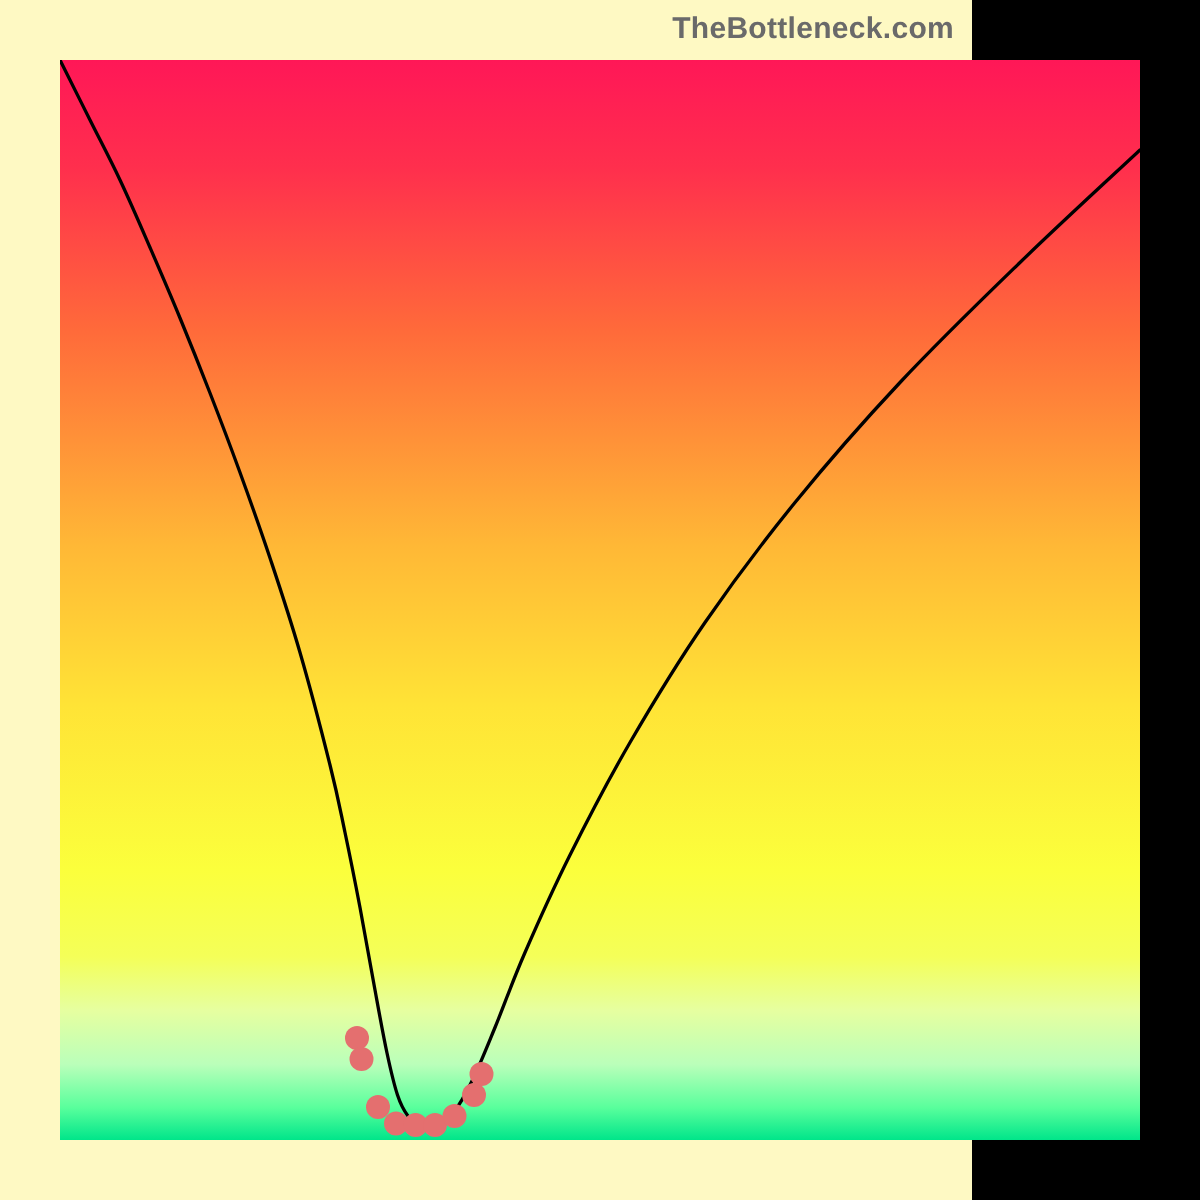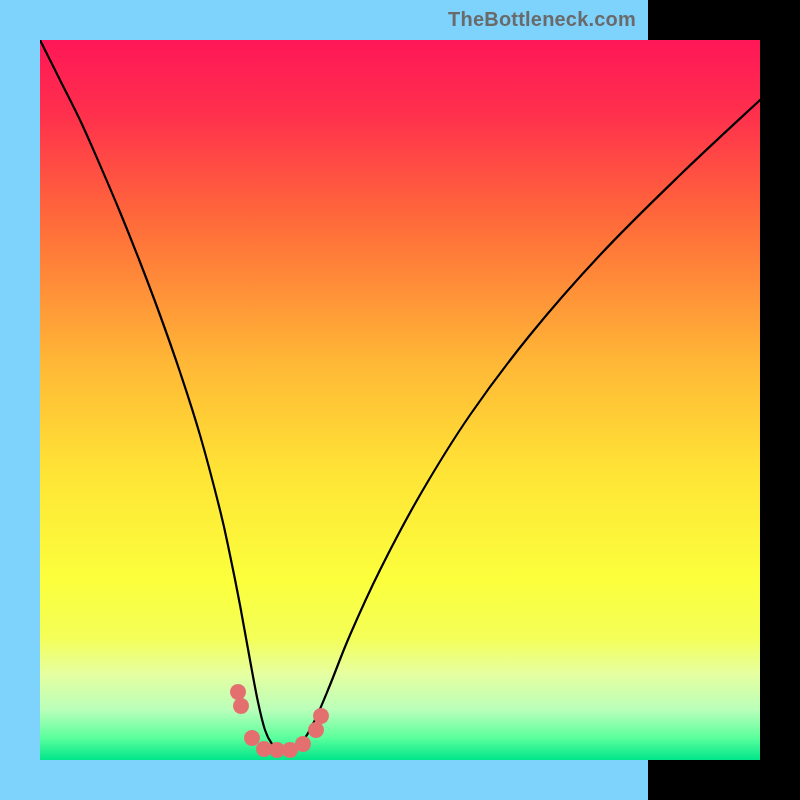--- a/index.html
+++ b/index.html
@@ -9,21 +9,21 @@
     height: 800px;
     background: #000;
     overflow: hidden;
   }
   .frame {
     position: absolute;
     left: 0;
     top: 0;
     width: 648px;
     height: 800px;
-    background: #7dd3fc;
+    background: #fef9c3;
   }
   .plot-area {
     position: absolute;
     left: 40px;
     top: 40px;
     width: 720px;
     height: 720px;
     overflow: hidden;
   }
   .gradient {

